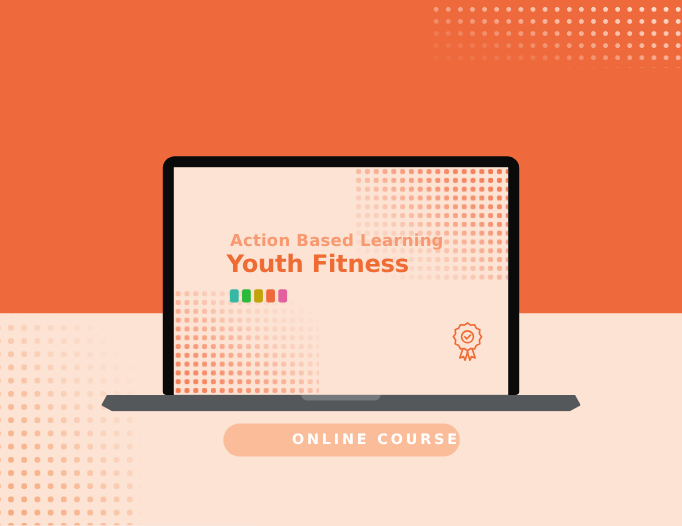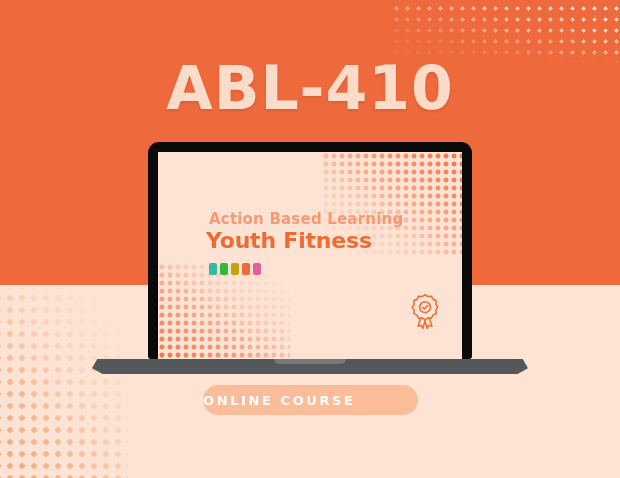--- a/index.html
+++ b/index.html
@@ -214,42 +214,41 @@
   .pill {
     position: absolute;
     left: 203px;
     top: 385px;
     width: 215px;
     height: 30px;
     background: #fbbc9a;
     border-radius: 16px;
     display: flex;
     align-items: center;
-    justify-content: flex-start;
+    justify-content: flex-end;
   }
   .pill-label {
     color: #ffffff;
     font-family: "DejaVu Sans", sans-serif;
     font-size: 13px;
     font-weight: bold;
     letter-spacing: 2.6px;
   }
 </style>
 </head>
 <body>
 
 <div id="poster">
 
   <div class="band-top"></div>
   <div class="band-bottom"></div>
 
   <div class="halftone ht-topright"></div>
   <div class="halftone ht-bottomleft"></div>
 
-  <div class="poster-title">ABL-410</div>
 
   <div class="laptop">
     <div class="laptop-lid">
       <div class="laptop-screen">
 
         <div class="scr-ht-tr"></div>
         <div class="scr-ht-bl"></div>
 
         <div class="slide-text">
           <p class="slide-eyebrow">Action Based Learning</p>

